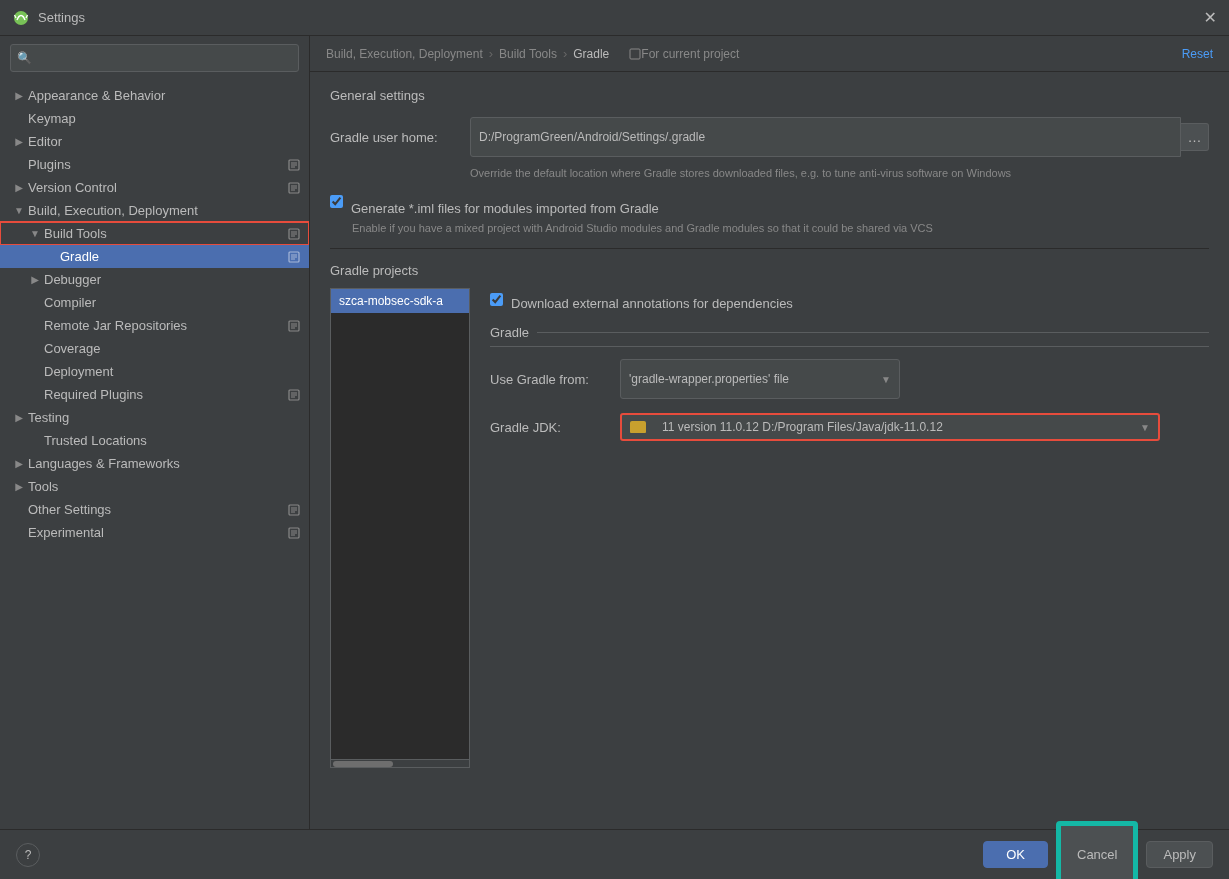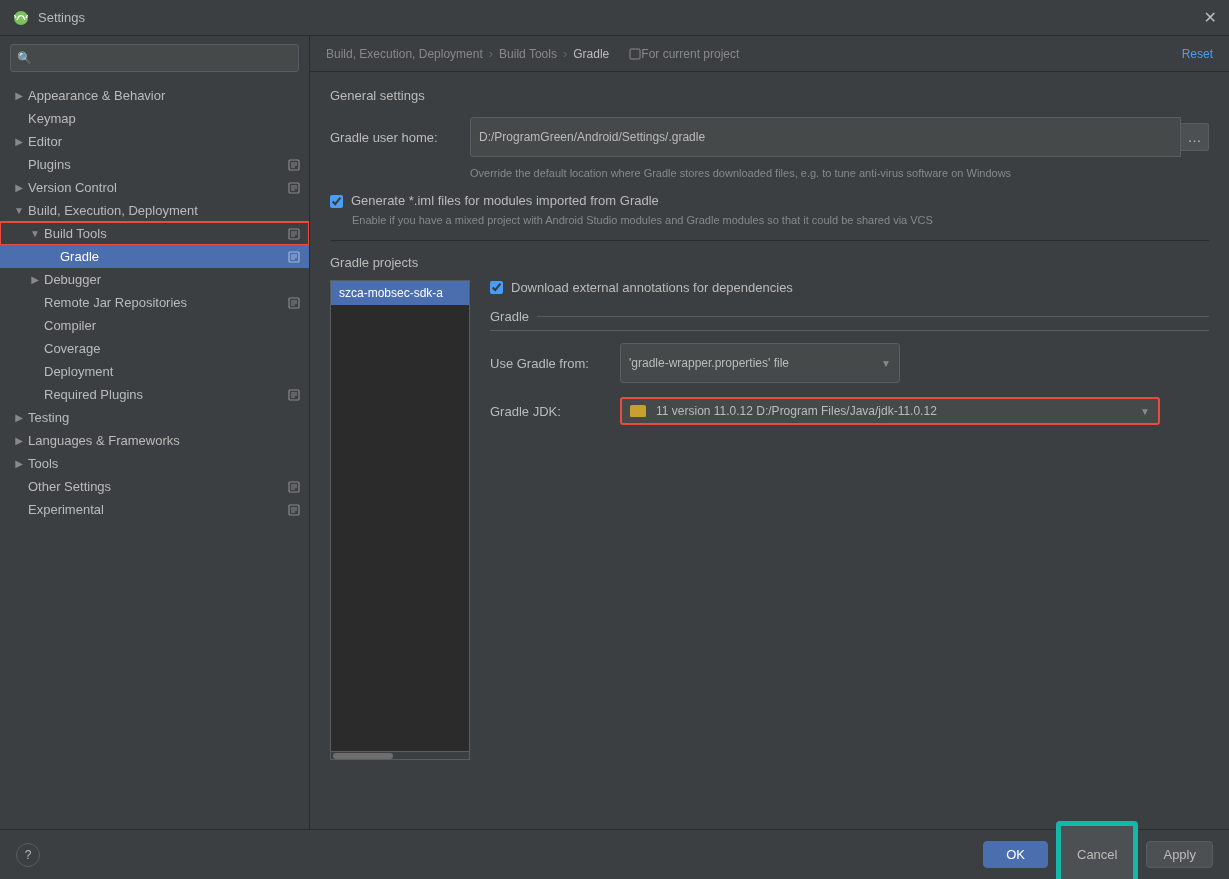--- a/index.html
+++ b/index.html
@@ -263,20 +263,21 @@
 
     .checkbox-row input[type="checkbox"] {
       margin-right: 8px;
       margin-top: 2px;
       accent-color: #4b9cf7;
     }
 
     .checkbox-label {
       font-size: 13px;
       color: #bbbbbb;
+      margin-top: 8px;
     }
 
     .checkbox-hint {
       font-size: 11px;
       color: #888;
       margin-top: 2px;
       padding-left: 22px;
       margin-bottom: 14px;
     }
 
@@ -393,21 +394,21 @@
       background: #45494a;
       border: 2px solid #e74c3c;
       border-radius: 3px;
       color: #bbbbbb;
       font-size: 12px;
       padding: 4px 8px;
       height: 28px;
       outline: none;
       display: flex;
       align-items: center;
-      gap: 6px;
+      gap: 12px;
       cursor: pointer;
       min-width: 540px;
     }
 
     .jdk-select-arrow {
       margin-left: auto;
       color: #888;
       font-size: 10px;
     }
 
@@ -585,38 +586,38 @@
           </span>
         </div>
 
         <div class="nav-item level2">
           <span class="arrow">▶</span>
           <span class="nav-label">Debugger</span>
         </div>
 
         <div class="nav-item level2">
           <span class="arrow" style="visibility:hidden">▶</span>
+          <span class="nav-label">Compiler</span>
+        </div>
+
+        <div class="nav-item level2">
+          <span class="arrow" style="visibility:hidden">▶</span>
           <span class="nav-label">Remote Jar Repositories</span>
           <span class="icon-badge">
             <svg width="12" height="12" viewBox="0 0 12 12">
                 <rect x="1" y="1" width="10" height="10" rx="1" fill="none" stroke="#888" stroke-width="1.2"></rect>
                 <line x1="3" y1="4" x2="9" y2="4" stroke="#888" stroke-width="1"></line>
                 <line x1="3" y1="6" x2="9" y2="6" stroke="#888" stroke-width="1"></line>
                 <line x1="3" y1="8" x2="7" y2="8" stroke="#888" stroke-width="1"></line>
               </svg>
           </span>
         </div>
 
         <div class="nav-item level2">
           <span class="arrow" style="visibility:hidden">▶</span>
-          <span class="nav-label">Compiler</span>
-        </div>
-
-        <div class="nav-item level2">
-          <span class="arrow" style="visibility:hidden">▶</span>
           <span class="nav-label">Coverage</span>
         </div>
 
         <div class="nav-item level2">
           <span class="arrow" style="visibility:hidden">▶</span>
           <span class="nav-label">Deployment</span>
         </div>
 
         <div class="nav-item level2">
           <span class="arrow" style="visibility:hidden">▶</span>
@@ -629,20 +630,24 @@
                 <line x1="3" y1="8" x2="7" y2="8" stroke="#888" stroke-width="1"></line>
               </svg>
           </span>
         </div>
 
         <div class="nav-item level1">
           <span class="arrow">▶</span>
           <span class="nav-label">Testing</span>
         </div>
 
+        <div class="nav-item level2">
+          <span class="arrow" style="visibility:hidden">▶</span>
+          <span class="nav-label">Trusted Locations</span>
+        </div>
 
         <div class="nav-item level1">
           <span class="arrow">▶</span>
           <span class="nav-label">Languages &amp; Frameworks</span>
         </div>
 
         <div class="nav-item level1">
           <span class="arrow">▶</span>
           <span class="nav-label">Tools</span>
         </div>

